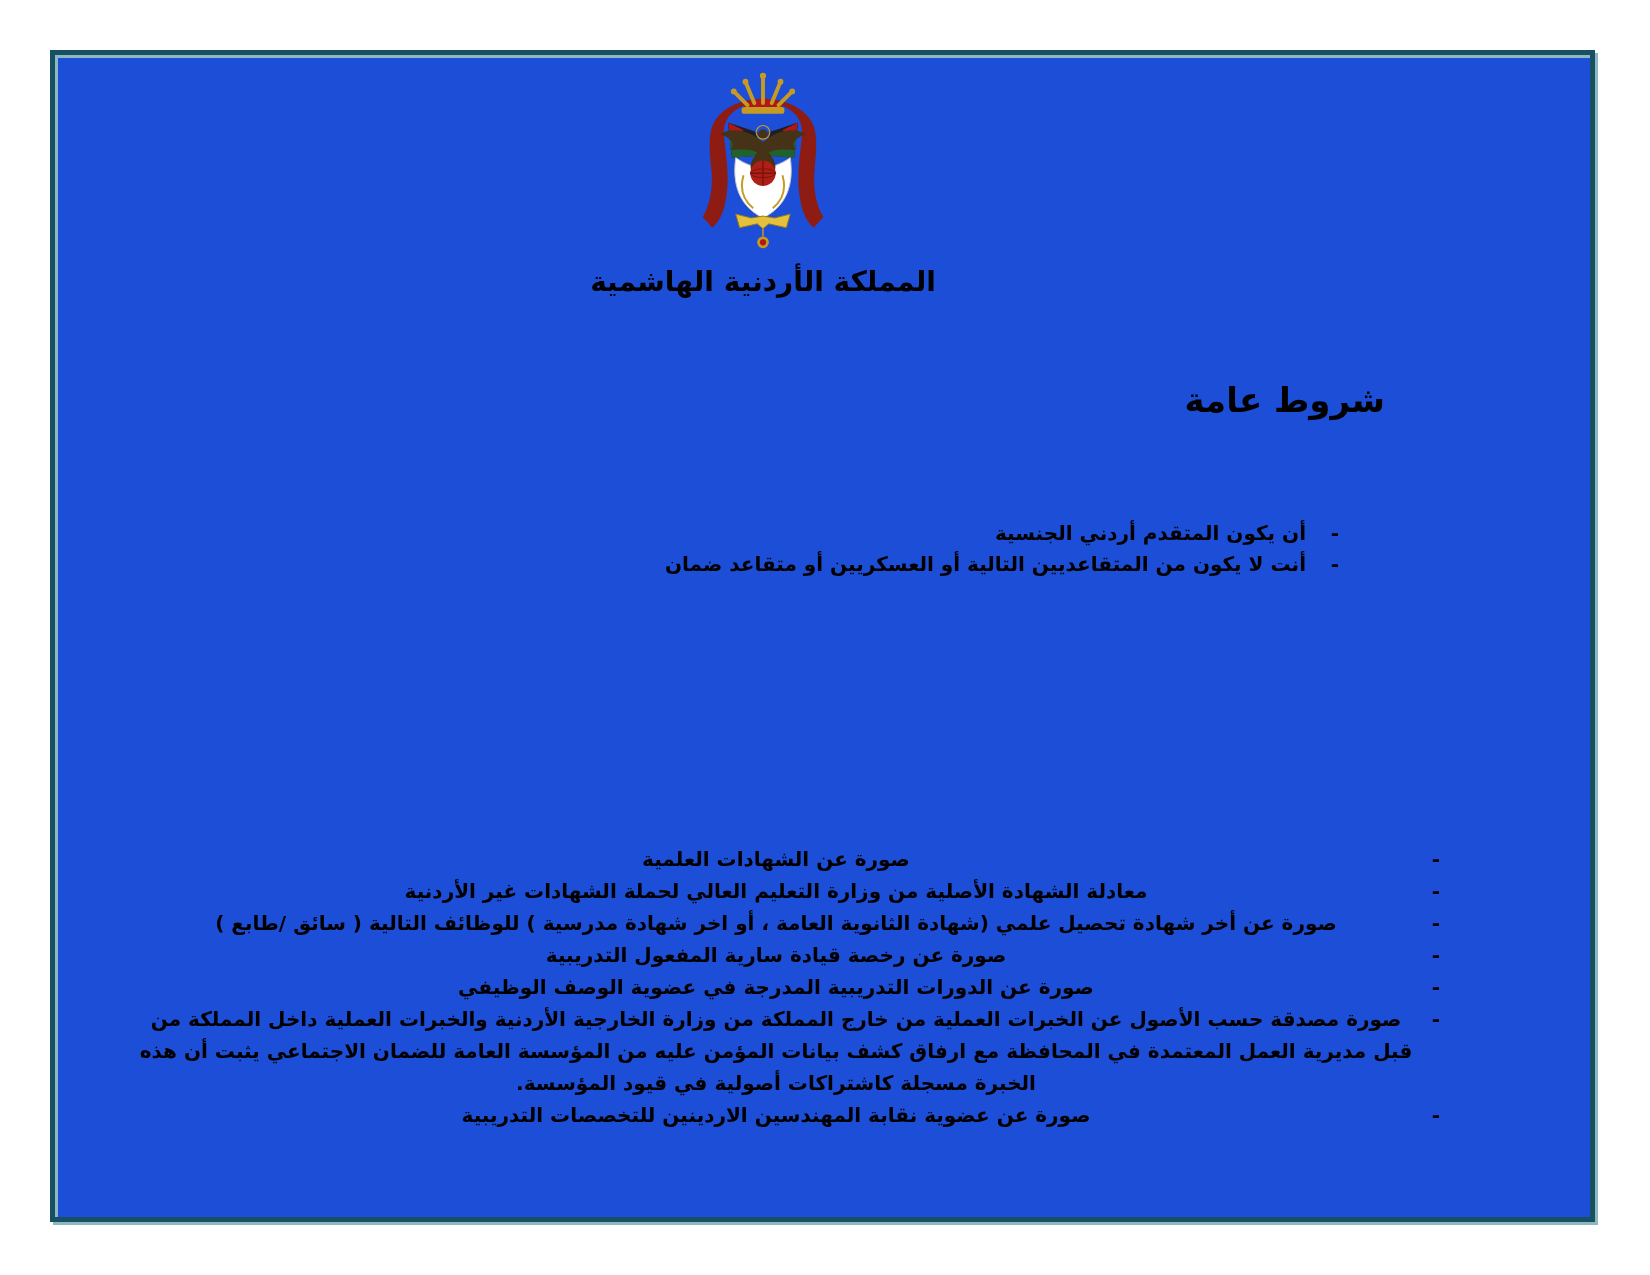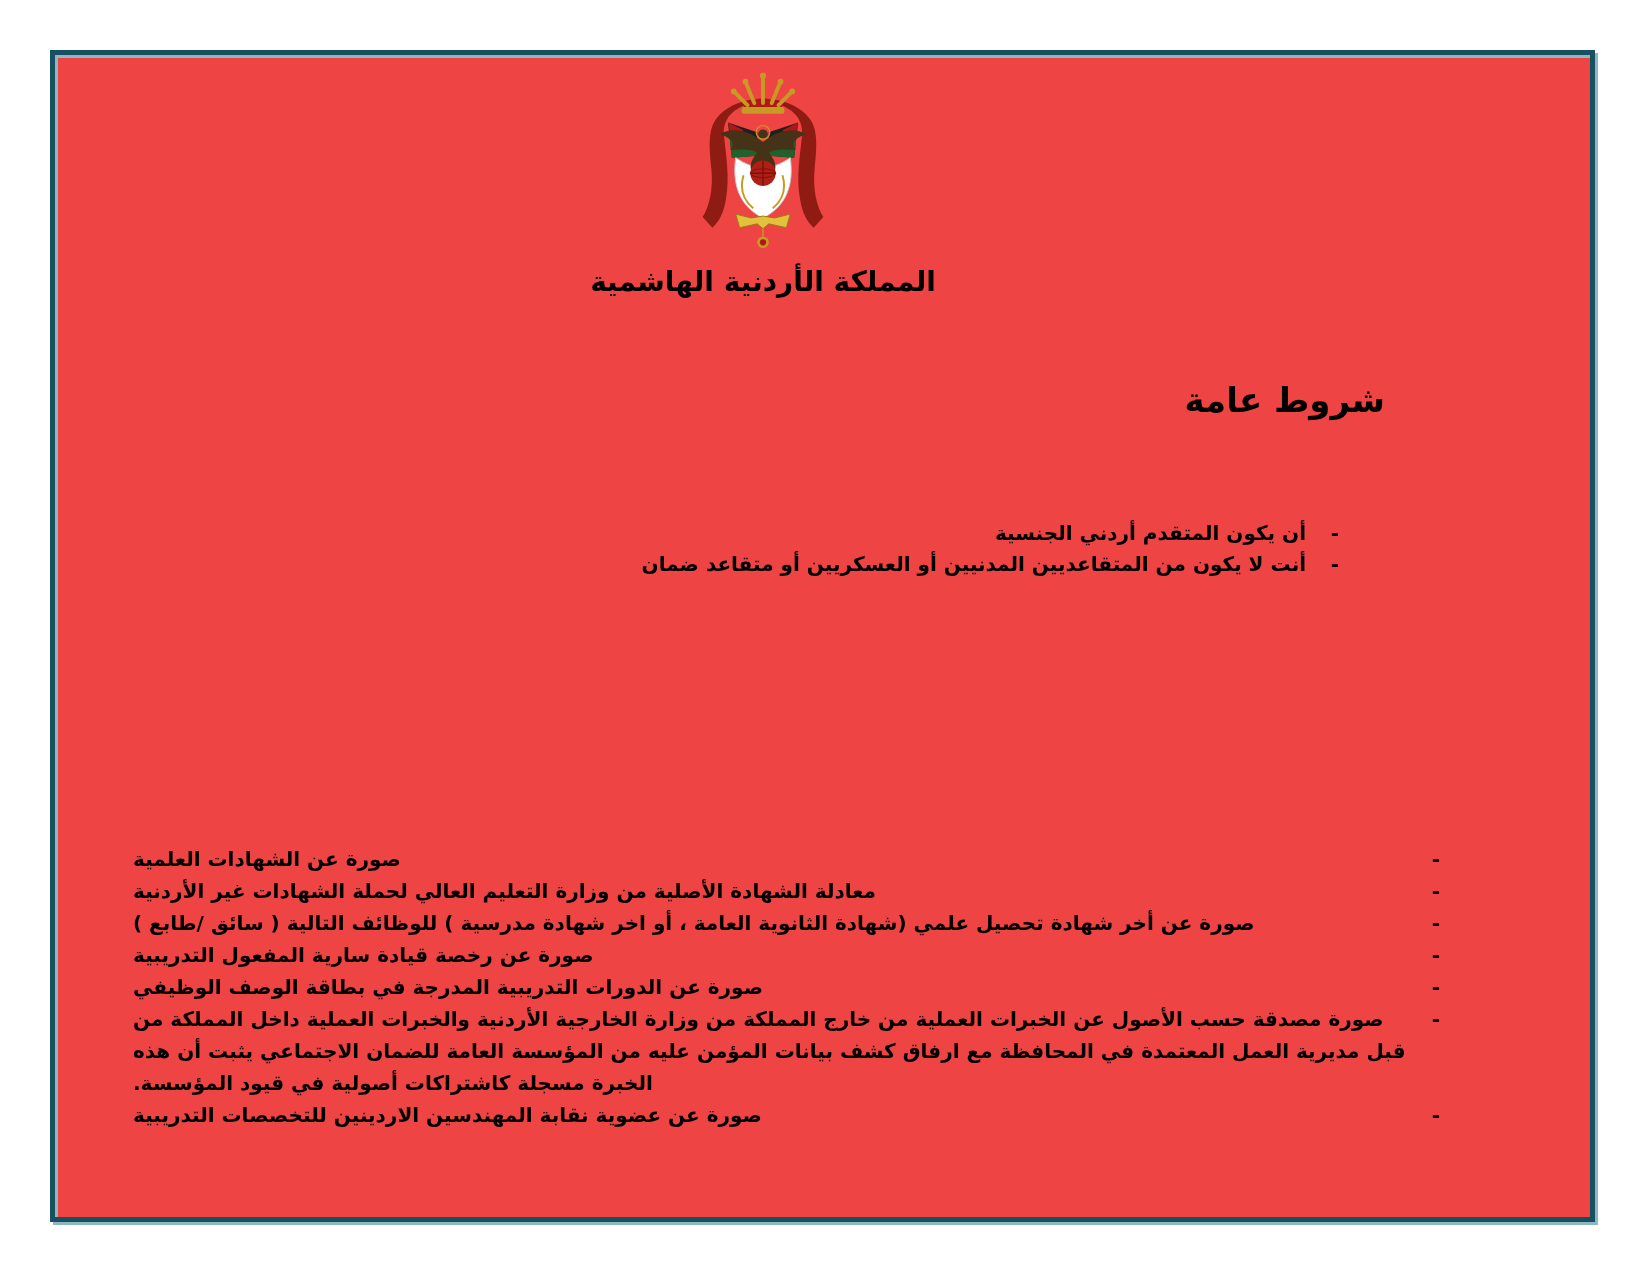--- a/index.html
+++ b/index.html
@@ -8,21 +8,21 @@
     background:#ffffff;
     font-family:"DejaVu Sans", sans-serif;
     position:relative;overflow:hidden;
     color:#000;
   }
   .frame{
     position:absolute;left:50px;top:50px;
     width:1535px;height:1162px;
     border:5px solid #175061;
     box-shadow: 3px 3px 0 0 #8db8c2, inset 3px 3px 0 0 #8db8c2;
-    background:#ef4444;
+    background:#1d4ed8;
   }
   .emblem-block{
     position:absolute;top:15px;left:498px;width:420px;
     display:flex;flex-direction:column;align-items:center;gap:10px;
   }
   .kingdom-name{
     font-size:28px;font-weight:bold;letter-spacing:-1px;
     white-space:nowrap;
   }
   .title{
@@ -38,21 +38,21 @@
     top:463px;right:248px;
     font-size:20px;line-height:31px;
   }
   .documents{
     top:788px;right:147px;width:1310px;
     font-size:20px;line-height:32px;
   }
   .li{display:flex;align-items:flex-start;}
   .dash{flex:0 0 auto;width:14px;text-align:center;}
   .conditions .li-text{margin-right:22px;}
-  .documents .li-text{margin-right:10px;flex:1;text-align:left;}
+  .documents .li-text{margin-right:10px;flex:1;text-align:center;}
   .docs-heading{
     position:absolute;top:683px;right:108px;
     font-size:26px;font-weight:normal;
     white-space:nowrap;
   }
 </style>
 </head>
 <body>
 
 <div class="frame">
@@ -103,21 +103,21 @@
 
   <h1 class="title" dir="rtl">شروط عامة</h1>
 
   <ul class="list conditions" dir="rtl">
     <li class="li">
       <span class="dash">-</span>
       <span class="li-text">أن يكون المتقدم أردني الجنسية</span>
     </li>
     <li class="li">
       <span class="dash">-</span>
-      <span class="li-text">أنت لا يكون من المتقاعديين المدنيين أو العسكريين أو متقاعد ضمان</span>
+      <span class="li-text">أنت لا يكون من المتقاعديين التالية أو العسكريين أو متقاعد ضمان</span>
     </li>
   </ul>
 
 
   <ul class="list documents" dir="rtl">
     <li class="li">
       <span class="dash">-</span>
       <span class="li-text">صورة عن الشهادات العلمية</span>
     </li>
     <li class="li">
@@ -127,21 +127,21 @@
     <li class="li">
       <span class="dash">-</span>
       <span class="li-text">صورة عن أخر شهادة تحصيل علمي (شهادة الثانوية العامة ، أو اخر شهادة مدرسية ) للوظائف التالية ( سائق /طابع )</span>
     </li>
     <li class="li">
       <span class="dash">-</span>
       <span class="li-text">صورة عن رخصة قيادة سارية المفعول التدريبية</span>
     </li>
     <li class="li">
       <span class="dash">-</span>
-      <span class="li-text">صورة عن الدورات التدريبية المدرجة في بطاقة الوصف الوظيفي</span>
+      <span class="li-text">صورة عن الدورات التدريبية المدرجة في عضوية الوصف الوظيفي</span>
     </li>
     <li class="li">
       <span class="dash">-</span>
       <span class="li-text">صورة مصدقة حسب الأصول عن الخبرات العملية من خارج المملكة من وزارة الخارجية الأردنية والخبرات العملية داخل المملكة من قبل مديرية العمل المعتمدة في المحافظة مع ارفاق كشف بيانات المؤمن عليه من المؤسسة العامة للضمان الاجتماعي يثبت أن هذه الخبرة مسجلة كاشتراكات أصولية في قيود المؤسسة.</span>
     </li>
     <li class="li">
       <span class="dash">-</span>
       <span class="li-text">صورة عن عضوية نقابة المهندسين الاردينين للتخصصات التدريبية</span>
     </li>
   </ul>

